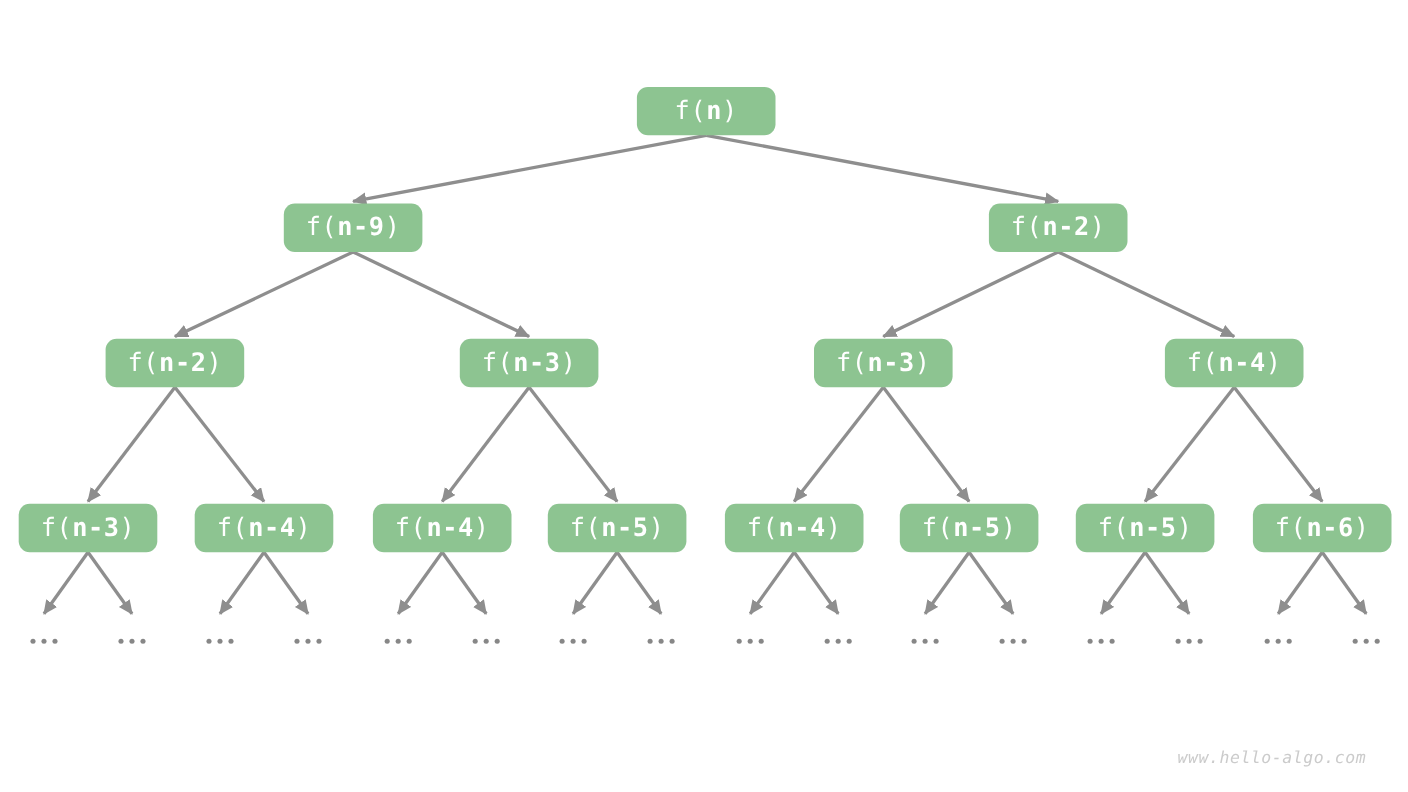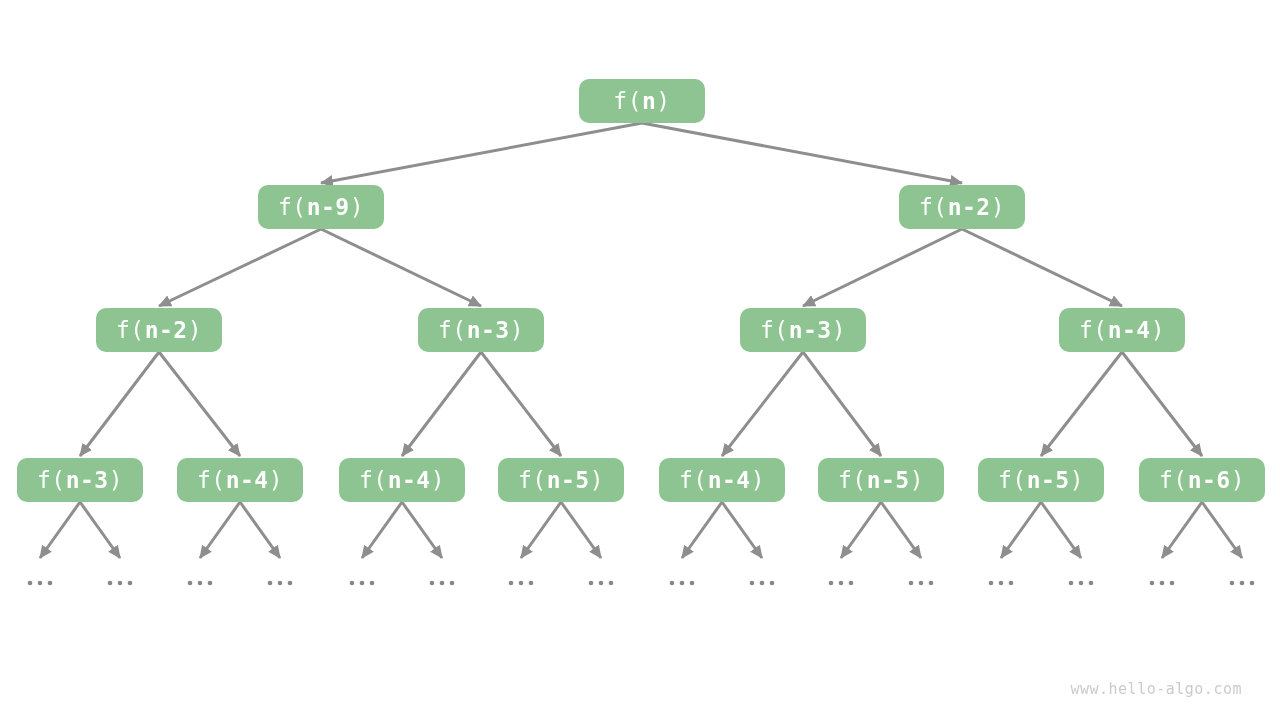--- a/index.html
+++ b/index.html
@@ -167,21 +167,21 @@
         <circle cx="1172" cy="583" r="2.3" fill="#878787"></circle>
       </g>
       <line x1="1202" y1="502" x2="1242" y2="558" stroke="#8e8e8e" stroke-width="3" marker-end="url(#arrowhead)"></line>
       <g>
         <circle cx="1232" cy="583" r="2.3" fill="#878787"></circle>
         <circle cx="1242" cy="583" r="2.3" fill="#878787"></circle>
         <circle cx="1252" cy="583" r="2.3" fill="#878787"></circle>
       </g>
     </svg>
 
-  <div class="watermark" style="color: rgb(203, 203, 203);">www.hello-algo.com</div>
+  <div class="watermark" style="color: rgb(203, 203, 203); font-style: italic;">www.hello-algo.com</div>
 <div class="node" style="left: 579px; top: 79px; width: 126px; height: 44px; background: rgb(141, 196, 145); color: rgb(255, 255, 255); border-radius: 10px;">
       <span class="reg">f(</span>
       <span class="bold">n</span>
       <span class="reg">)</span>
     </div>
     <div class="node" style="left: 258px; top: 185px; width: 126px; height: 44px; background: rgb(141, 196, 145); color: rgb(255, 255, 255); border-radius: 10px;">
       <span class="reg">f(</span>
       <span class="bold">n-9</span>
       <span class="reg">)</span>
     </div>

